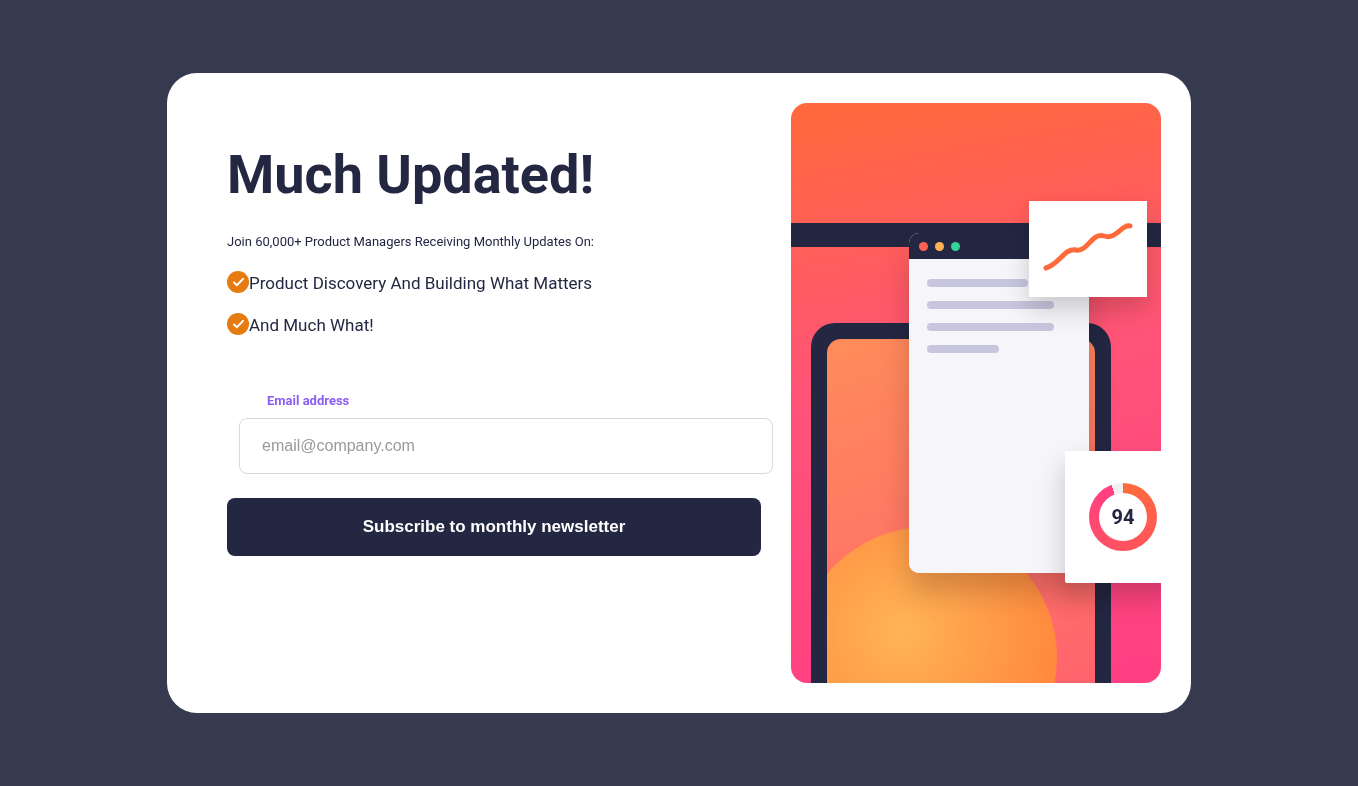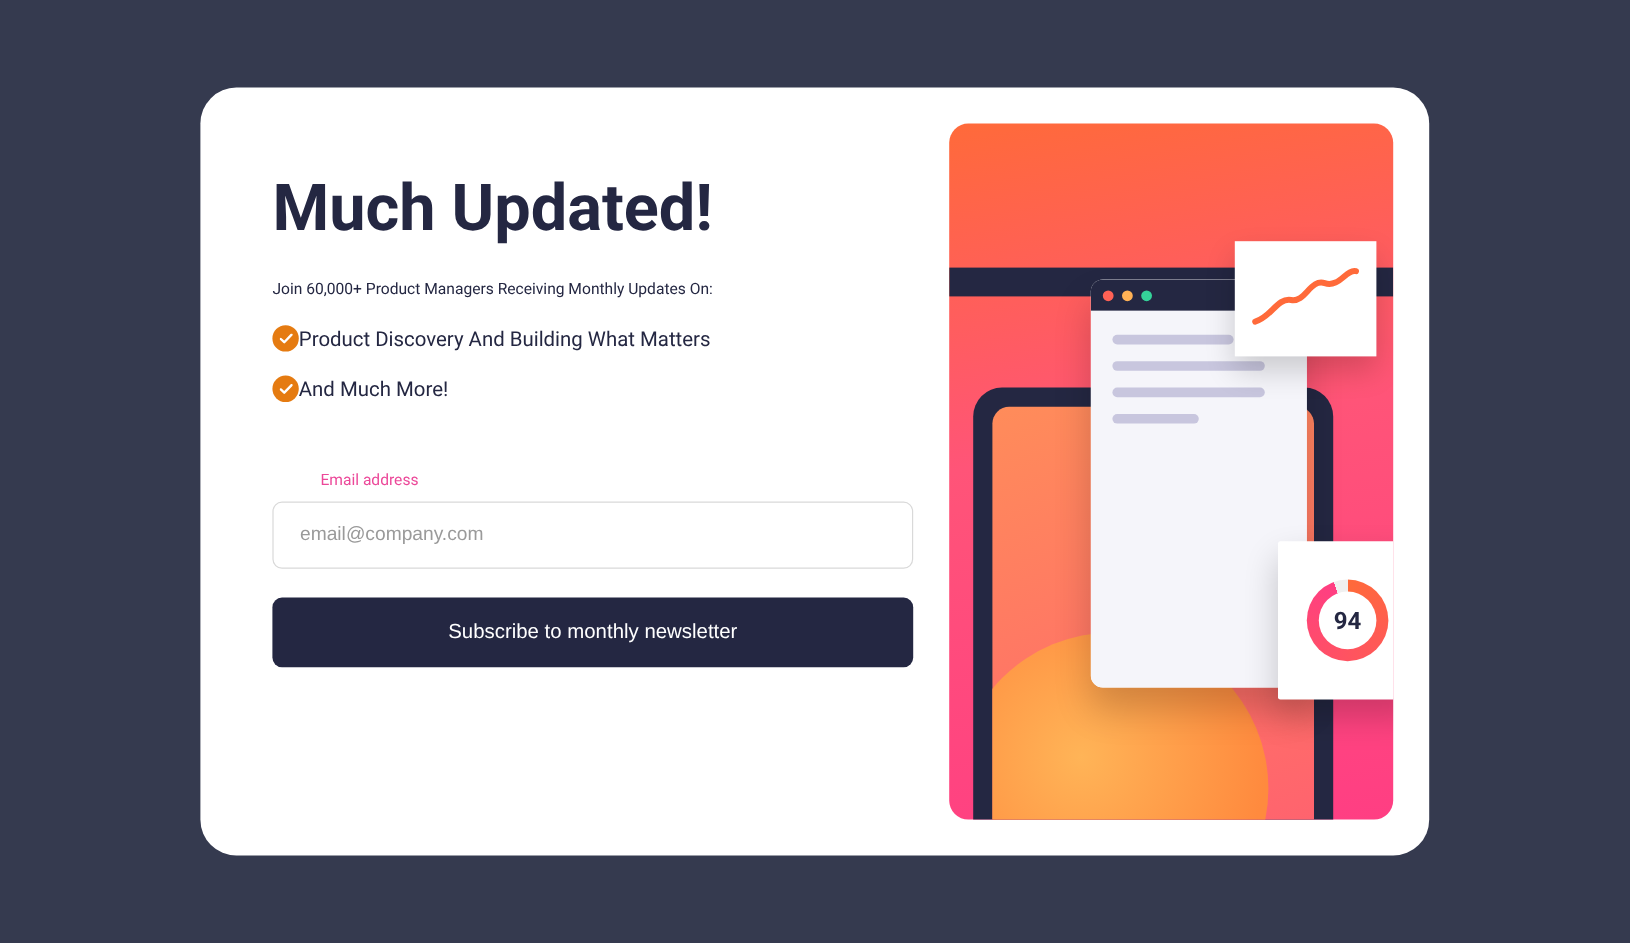--- a/index.html
+++ b/index.html
@@ -55,42 +55,43 @@
     border-radius: 50%;
     background: #E57B11;
     display: flex;
     align-items: center;
     justify-content: center;
     flex-shrink: 0;
   }
   .check-icon svg { width: 11px; height: 9px; display: block; }
   .field-label {
     font-size: 13px;
-    font-weight: 400;
-    color: #ec4899;
+    font-weight: 700;
+    color: #8b5cf6;
     margin-bottom: 10px;
     padding-left: 40px;
   }
   .email-input {
     width: 100%;
     padding: 18px 22px;
     border: 1px solid #d9d9d9;
     border-radius: 8px;
     font-size: 16px;
     color: #242742;
     margin-bottom: 24px;
+    margin-left: 12px;
   }
   .email-input::placeholder { color: #9a9a9a; }
   .subscribe-btn {
     width: 100%;
     padding: 19px 0;
     background: #242742;
     color: #FFFFFF;
     font-size: 17px;
-    font-weight: 400;
+    font-weight: 700;
     border: none;
     border-radius: 8px;
     cursor: pointer;
   }
   
   .illustration {
     width: 370px;
     height: 580px;
     border-radius: 16px;
     background: linear-gradient(170deg, #FF6A3A 0%, #FF5478 45%, #FF3E83 100%);
@@ -221,21 +222,21 @@
             </svg>
         </span>
         <span>Product Discovery And Building What Matters</span>
       </li>
       <li>
         <span class="check-icon">
           <svg viewBox="0 0 12 10">
               <path d="M1 5 L4.2 8 L11 1" stroke="#FFFFFF" stroke-width="2.2" fill="none" stroke-linecap="round" stroke-linejoin="round"></path>
             </svg>
         </span>
-        <span>And Much More!</span>
+        <span>And Much What!</span>
       </li>
     </ul>
 
     <label class="field-label">Email address</label>
     <input type="email" class="email-input" placeholder="email@company.com" style="">
     <button class="subscribe-btn">Subscribe to monthly newsletter</button>
   </div>
 
   <div class="illustration">
     <div class="top-bar-strip"></div>

